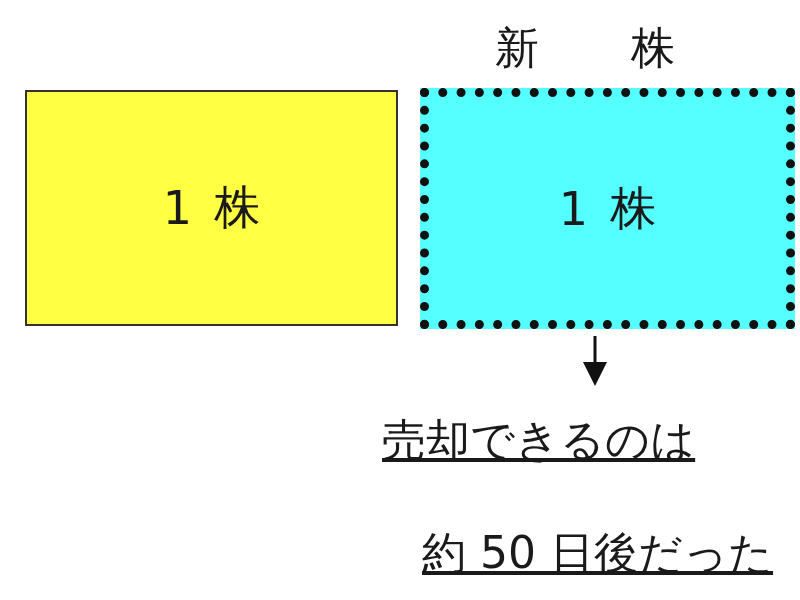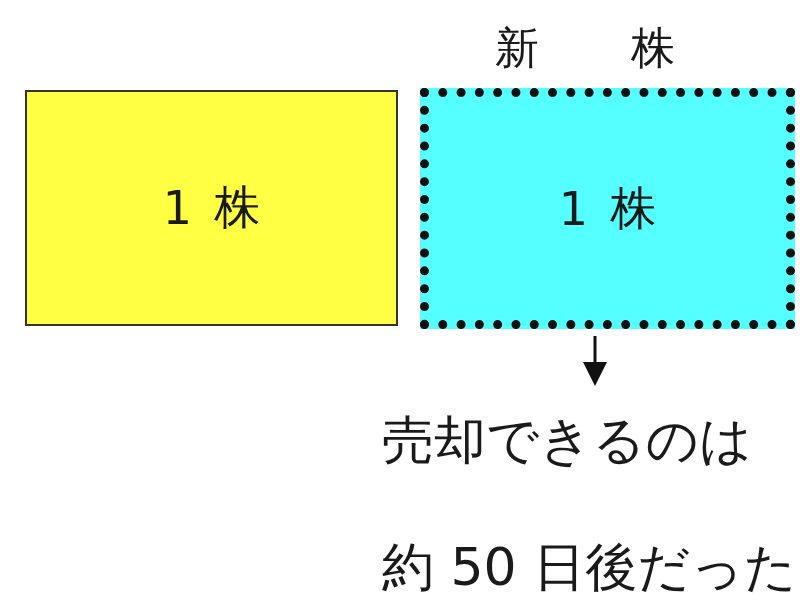--- a/index.html
+++ b/index.html
@@ -21,24 +21,24 @@
   }
   .box-new {
     left:420px; top:88px; width:375px; height:241px;
     background:#55ffff; border:9px dotted #111111;
   }
   .box .num { margin-right:22px; }
   .arrow {
     position:absolute; left:580px; top:336px; width:30px; height:52px;
   }
   .note {
-    position:absolute; left:382px; font-size:52px; line-height:56px; white-space:nowrap;
+    position:absolute; left:382px; font-size:44px; line-height:56px; white-space:nowrap;text-decoration:underline;
   }
   .note-1 { top:412px; }
-  .note-2 { top:539px; }
+  .note-2 { top:525px;margin-left:40px; }
 </style>
 </head>
 <body>
 
 <div class="label-new">
   <span>新</span>
   <span>株</span>
 </div>
 
 <div class="box box-old">

